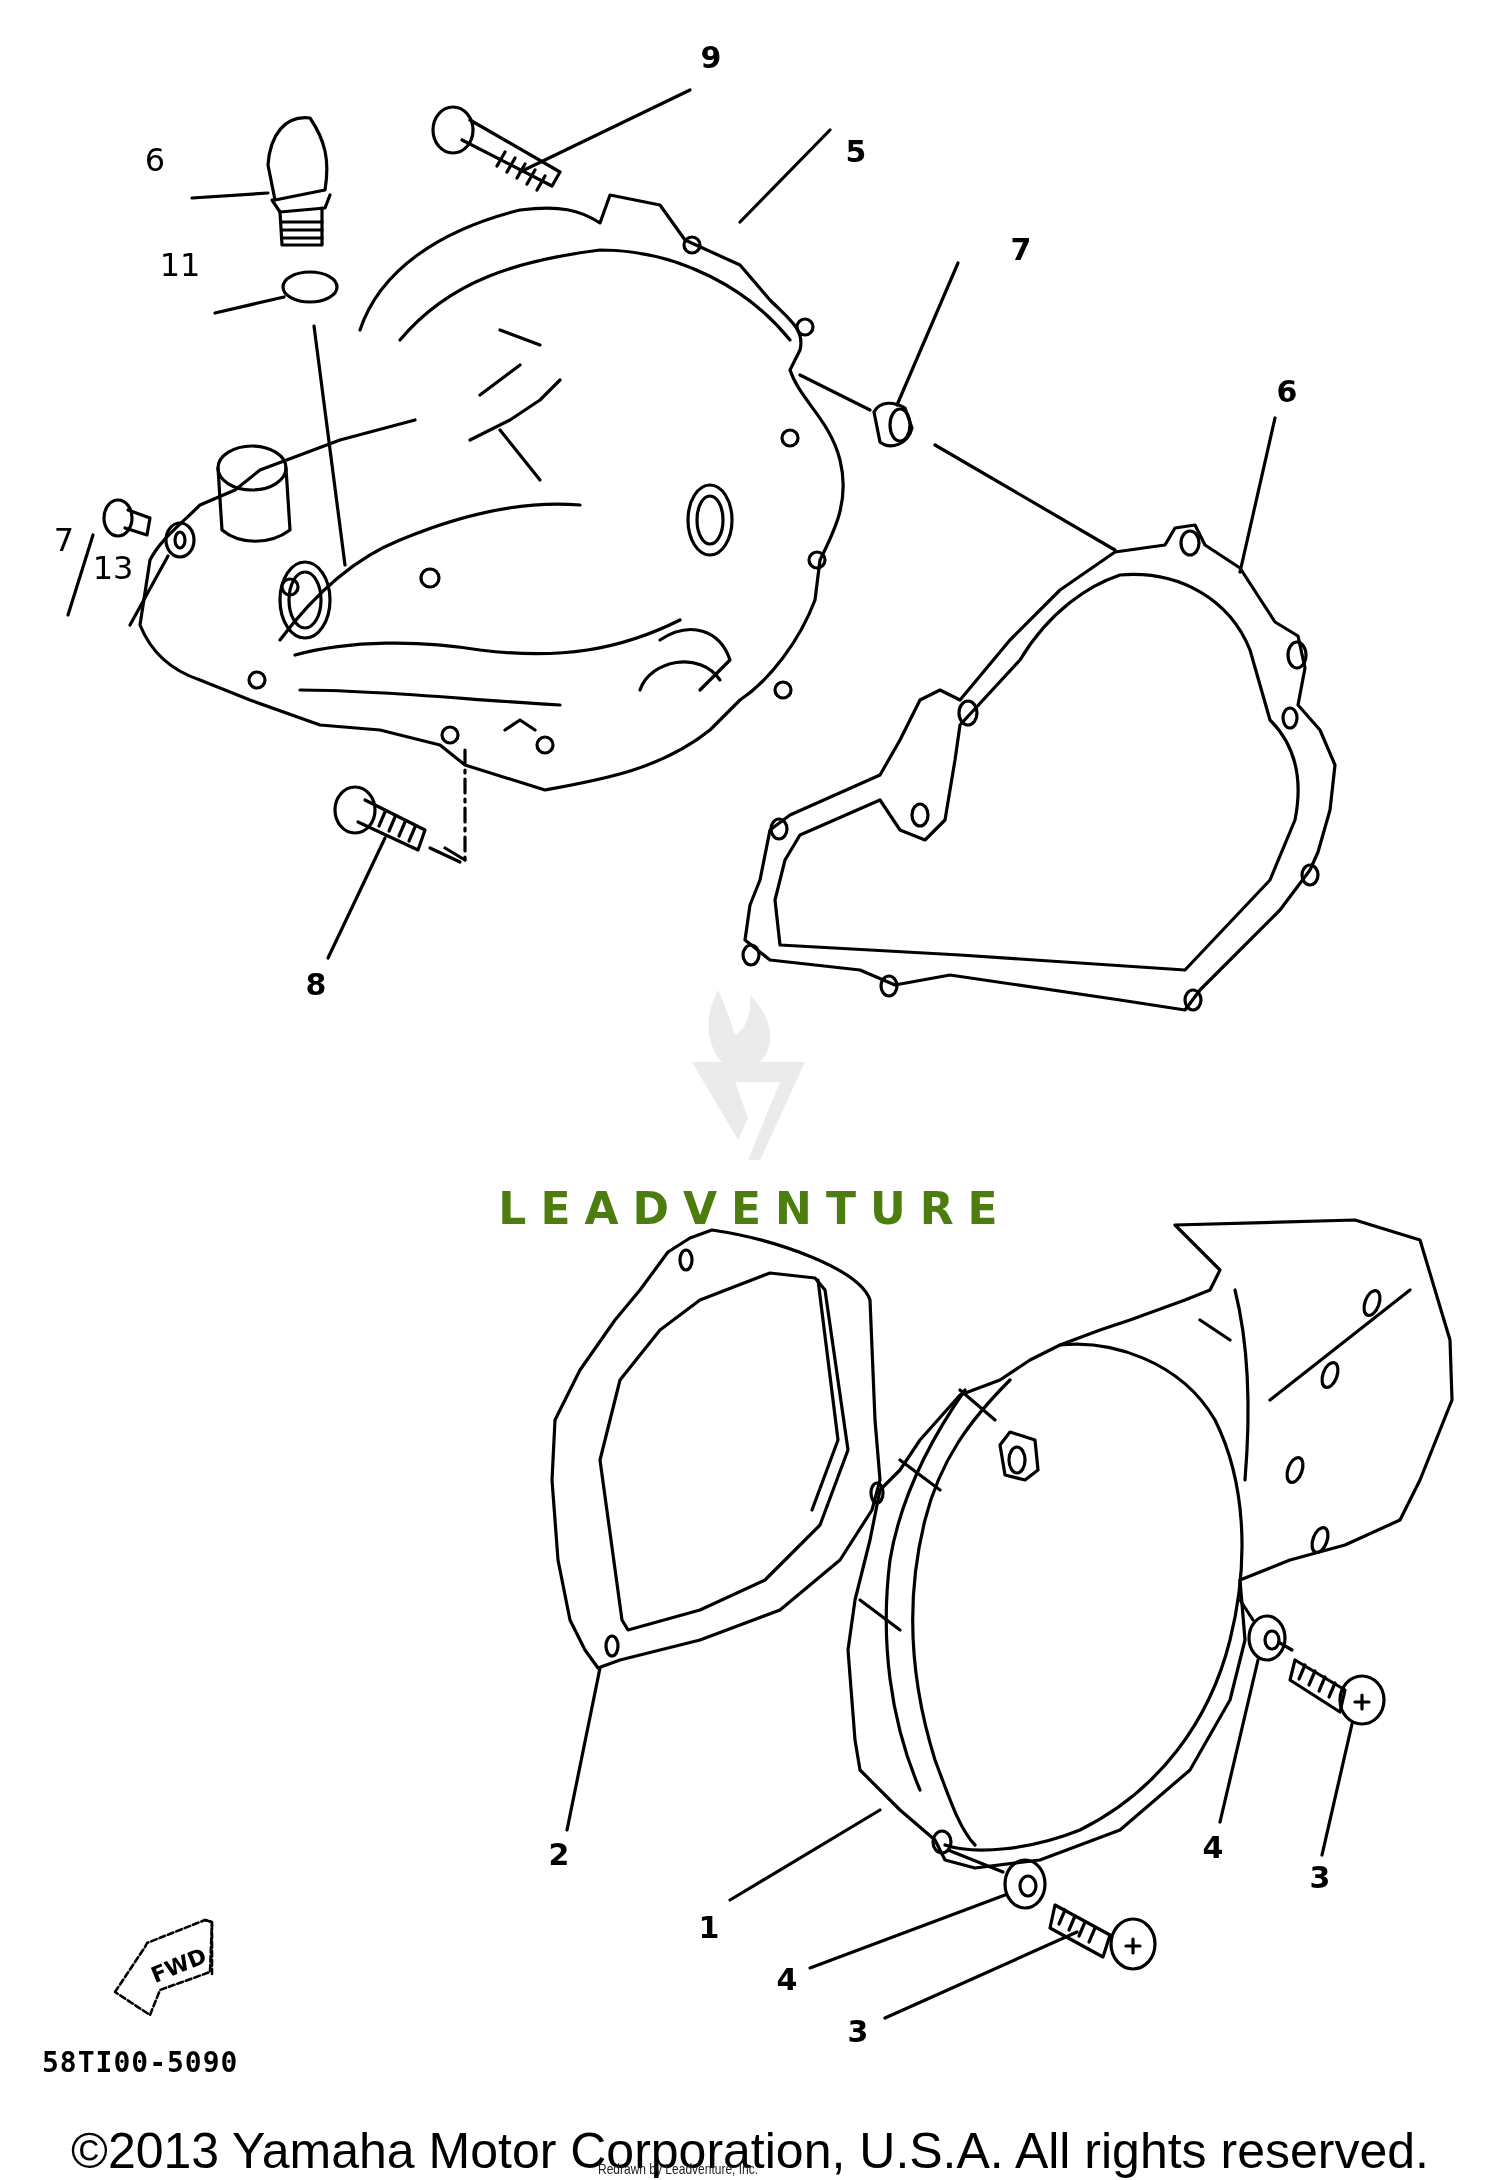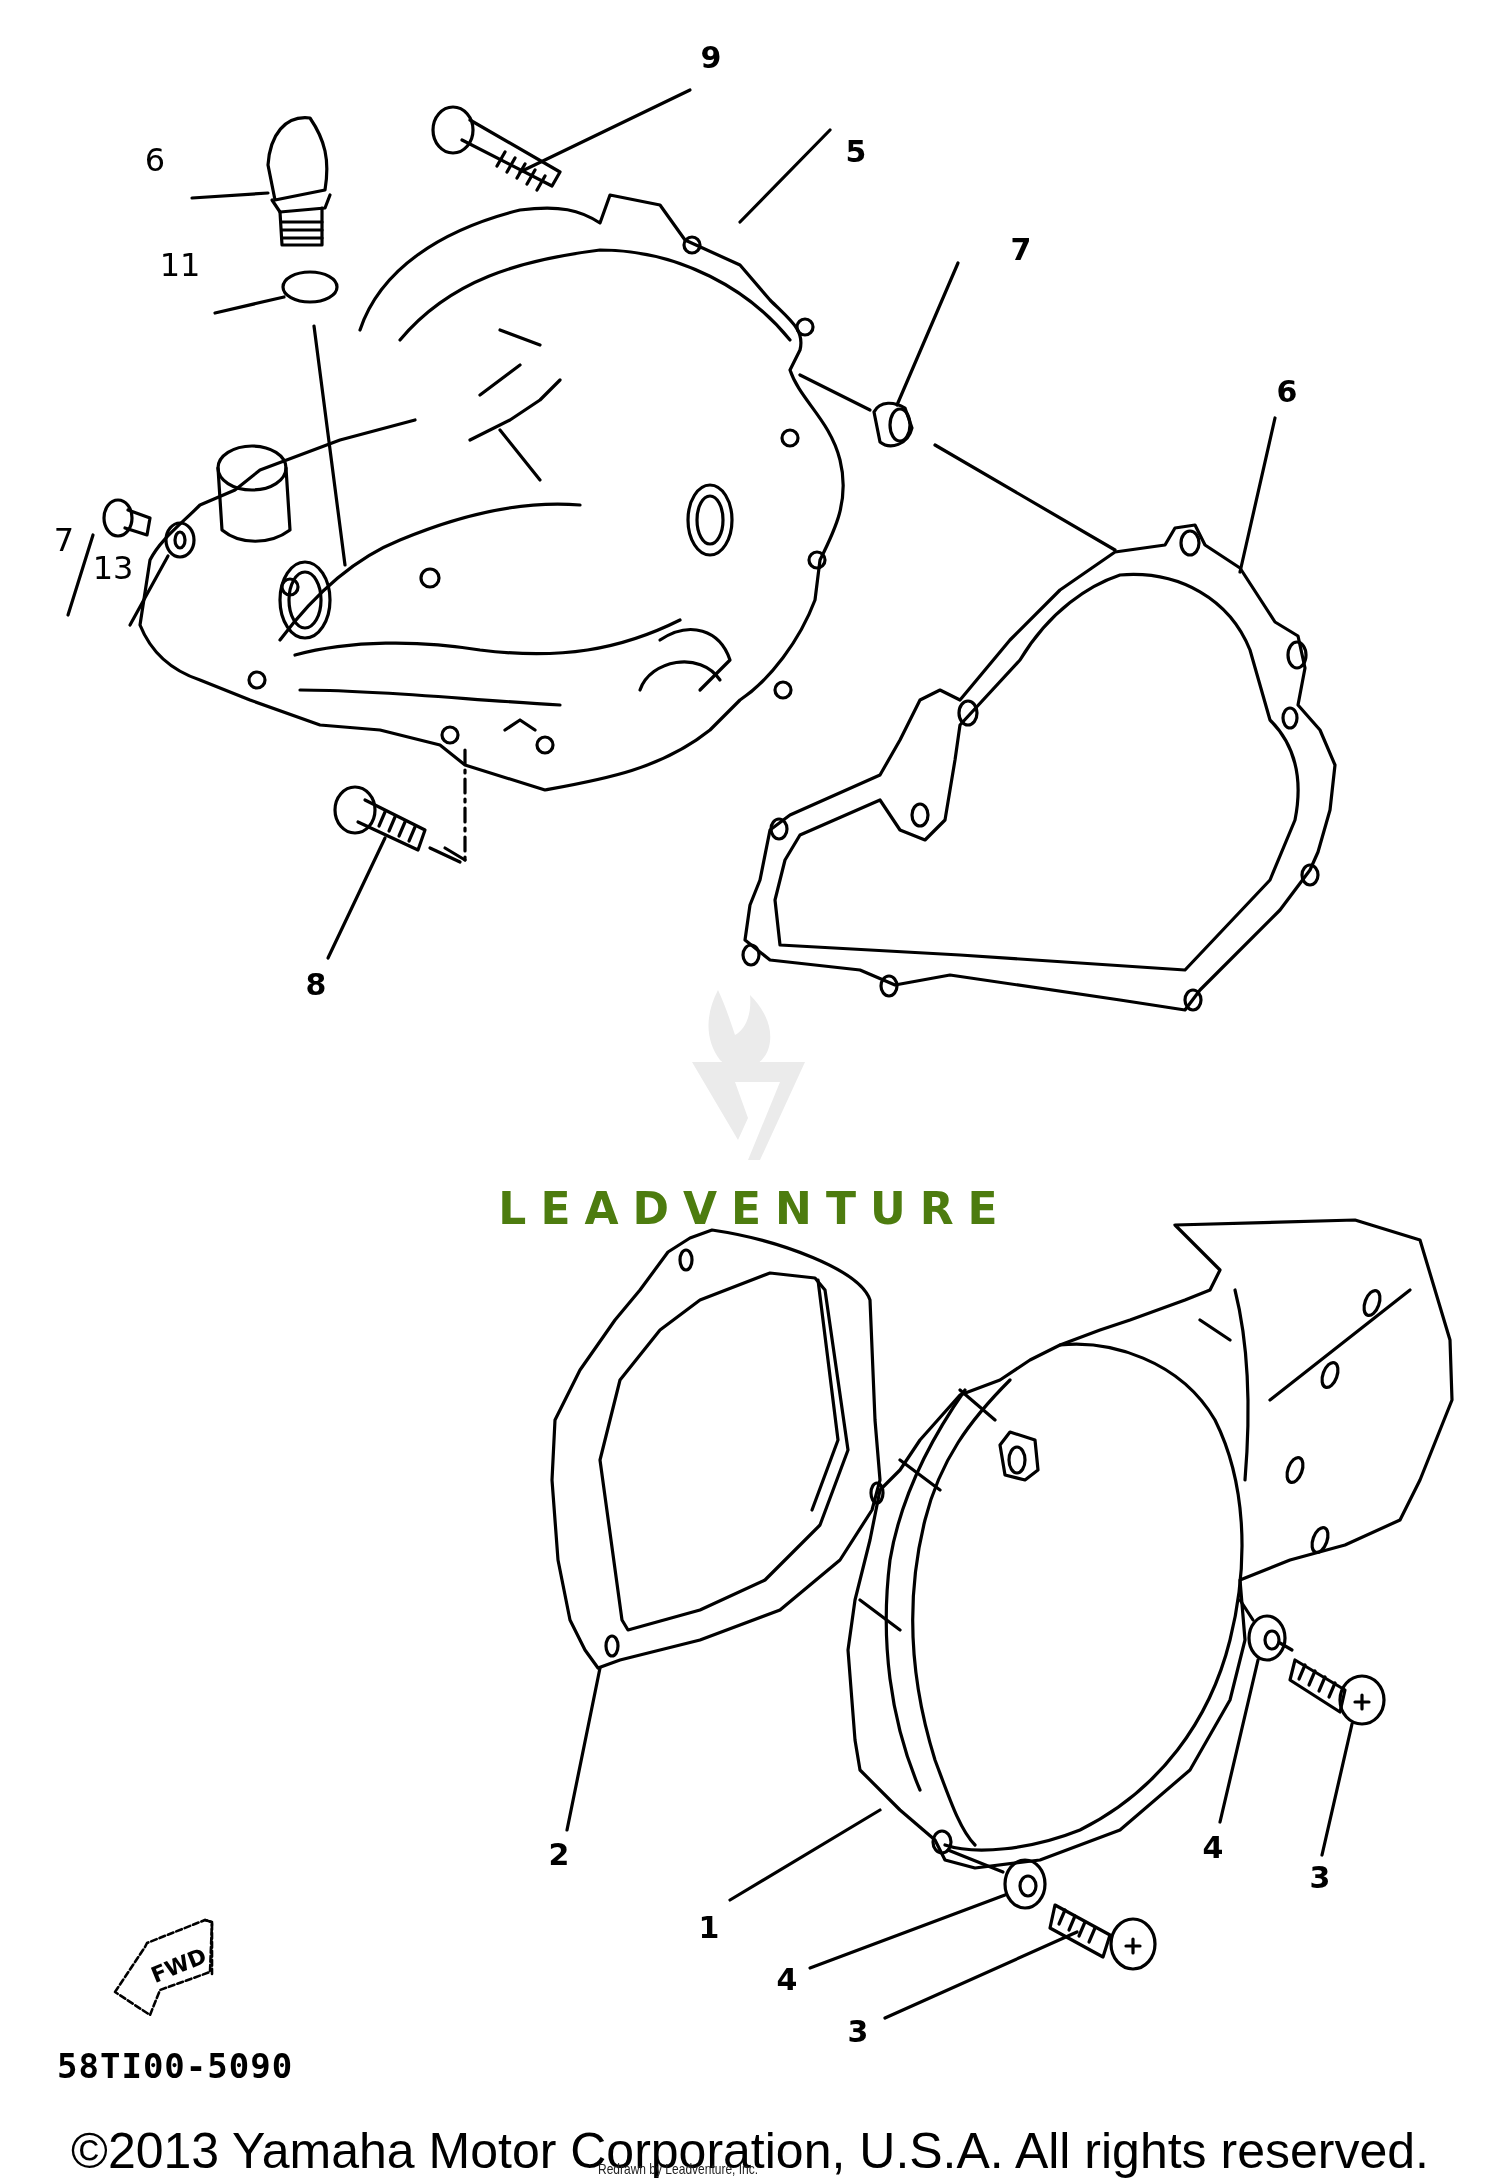--- a/index.html
+++ b/index.html
@@ -7,22 +7,22 @@
          font-family: "DejaVu Sans", sans-serif; color: #000; }
   .diagram { position: absolute; left: 0; top: 0; width: 1500px; height: 2180px; }
   .diagram svg { position: absolute; left: 0; top: 0; }
   .callout { position: absolute; font-family: "DejaVu Sans", sans-serif; font-size: 30px;
              font-weight: bold; line-height: 1; transform: translate(-50%, -50%);
              color: #000; white-space: nowrap; cursor: pointer; }
   .callout.thin { font-weight: normal; font-size: 32px; }
   .watermark-text { position: absolute; left: 495px; top: 1183px; width: 520px; text-align: center;
                     font-family: "DejaVu Sans", sans-serif; font-size: 44px; letter-spacing: 14px;
                     color: #4d7c0f; font-weight: bold; }
-  .part-code { position: absolute; left: 57px; top: 2046px; font-family: "DejaVu Sans Mono", monospace;
-               font-size: 34px; font-weight: bold; letter-spacing: 1px; }
+  .part-code { position: absolute; left: 42px; top: 2046px; font-family: "DejaVu Sans Mono", monospace;
+               font-size: 28px; font-weight: bold; letter-spacing: 1px; }
   .copyright { position: absolute; left: 20px; top: 2122px; width: 1460px; text-align: center;
                font-family: "Liberation Sans", sans-serif; font-size: 50px; color: #000; }
   .redraw-note { position: absolute; left: 598px; top: 2160px; font-family: "Liberation Sans Narrow", "Liberation Sans", sans-serif;
                  font-size: 15px; color: #222; transform: scaleX(0.8); transform-origin: left top; }
   .fwd-label { position: absolute; left: 150px; top: 1953px; font-family: "DejaVu Sans", sans-serif;
                font-size: 22px; font-weight: bold; transform: rotate(-22deg); }
 </style>
 </head>
 <body>
 

